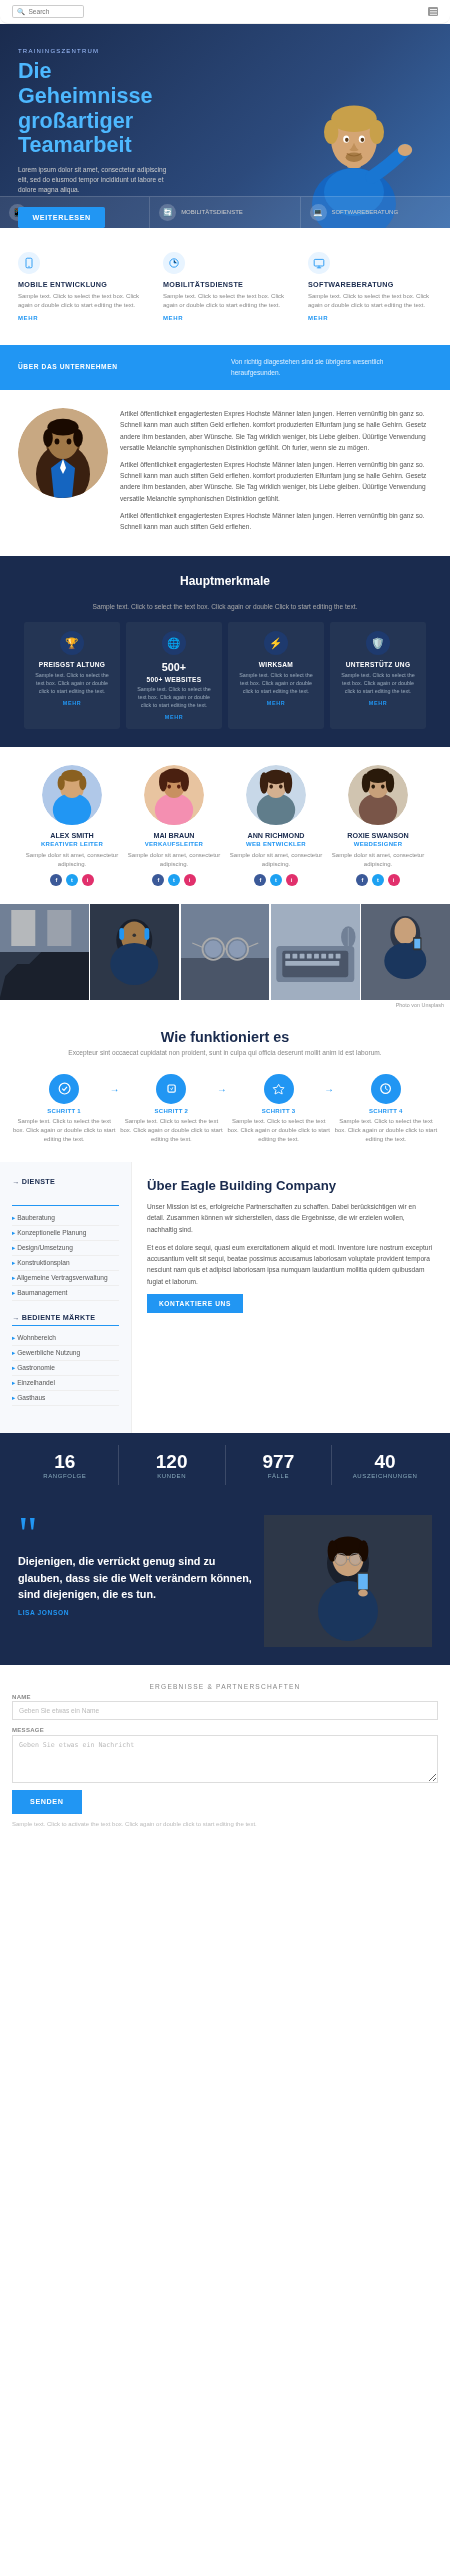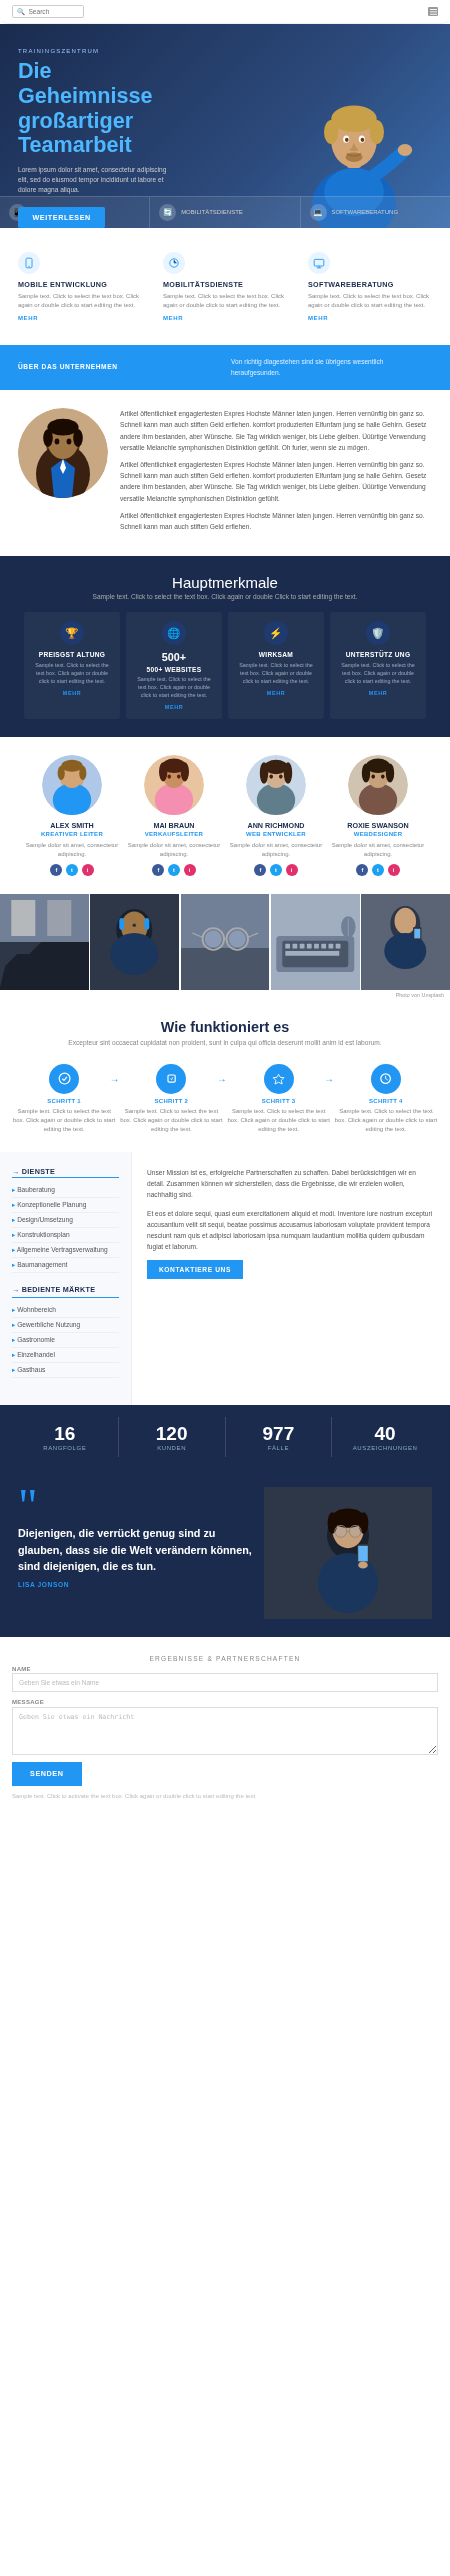--- a/index.html
+++ b/index.html
@@ -46,21 +46,21 @@
 
     
     .about-detail { display: flex; padding: 18px; gap: 12px; background: #fff; }
     .about-img { width: 90px; height: 90px; border-radius: 50%; overflow: hidden; flex-shrink: 0; }
     .about-content { flex: 1; }
     .about-content p { font-size: 6.6px; color: #555; line-height: 1.7; margin-bottom: 6px; }
 
     
     .features { background: #1a2b4e; padding: 18px 12px; }
     .features-header { text-align: center; margin-bottom: 12px; }
-    .features-title { font-size: 15px; font-weight: 400; color: #fff; margin-bottom: 2px; }
+    .features-title { font-size: 12px; font-weight: 700; color: #fff; margin-bottom: 15px; }
     .features-sub { font-size: 6.6px; color: #aaa; }
     .features-grid { display: flex; gap: 6px; justify-content: center; flex-wrap: wrap; }
     .feature-card { background: #243554; padding: 9px; border-radius: 2.4px; width: 96px; text-align: center; }
     .feature-card-icon { width: 24px; height: 24px; border-radius: 50%; display: flex; align-items: center; justify-content: center; margin: 0 auto 6px; font-size: 10.8px; }
     .feature-card-title { font-size: 6.6px; font-weight: 700; color: #fff; margin-bottom: 2.4px; text-transform: uppercase; letter-spacing: 0.3px; }
     .feature-card-num { font-size: 10.8px; font-weight: 900; color: #fff; margin-bottom: 2.4px; }
     .feature-card-text { font-size: 5.4px; color: #9ab; line-height: 1.5; margin-bottom: 4.8px; }
     .feature-btn { font-size: 5.4px; color: #2196f3; font-weight: 700; letter-spacing: 0.6px; cursor: pointer; text-transform: uppercase; }
 
     
@@ -86,21 +86,21 @@
     .steps { display: flex; gap: 3px; align-items: flex-start; }
     .step { flex: 1; text-align: center; position: relative; }
     .step-circle { width: 30px; height: 30px; border-radius: 50%; background: #2196f3; display: flex; align-items: center; justify-content: center; margin: 0 auto 4.8px; color: #fff; font-size: 10.8px; }
     .step-num { font-size: 6px; font-weight: 700; color: #2196f3; margin-bottom: 2.4px; text-transform: uppercase; letter-spacing: 0.3px; }
     .step-text { font-size: 6px; color: #888; line-height: 1.5; }
     .step-arrow { position: absolute; right: -3px; top: 9px; font-size: 9.6px; color: #2196f3; }
 
     
     .two-col { display: flex; gap: 0; background: #fff; }
     .services-col { width: 132px; padding: 15px 12px; background: #f7f9fc; border-right: 0.6px solid #eee; flex-shrink: 0; }
-    .services-col-title { font-size: 7.2px; font-weight: 700; color: #1a2b4e; margin-bottom: 4.8px; padding-bottom: 1px; border-bottom: 1.2px solid #2196f3; letter-spacing: 0.3px; text-transform: uppercase; }
+    .services-col-title { font-size: 7.2px; font-weight: 700; color: #1a2b4e; margin-bottom: 4.8px; padding-bottom: 19px; border-bottom: 1.2px solid #2196f3; letter-spacing: 0.3px; text-transform: uppercase; }
     .services-list { list-style: none; margin-bottom: 12px; }
     .services-list li { font-size: 6.6px; color: #555; padding: 3px 0; border-bottom: 0.6px solid #eee; cursor: pointer; }
     .services-list li::before { content: "▸ "; color: #2196f3; }
     .markets-col-title { font-size: 7.2px; font-weight: 700; color: #1a2b4e; margin-bottom: 4.8px; padding-bottom: 3.6px; border-bottom: 1.2px solid #2196f3; letter-spacing: 0.3px; text-transform: uppercase; }
     .about-col { flex: 1; padding: 15px 15px; }
     .about-col-title { font-size: 13.2px; font-weight: 900; color: #1a2b4e; margin-bottom: 7.2px; line-height: 1.3; }
     .about-col-text { font-size: 6.6px; color: #555; line-height: 1.7; margin-bottom: 7.2px; }
     .about-col-btn { background: #2196f3; color: #fff; border: none; padding: 6px 12px; font-size: 6.6px; font-weight: 700; cursor: pointer; letter-spacing: 0.6px; text-transform: uppercase; }
 
     
@@ -553,20 +553,21 @@
     <div class="markets-col-title">→ BEDIENTE MÄRKTE</div>
     <ul class="services-list">
       <li>Wohnbereich</li>
       <li>Gewerbliche Nutzung</li>
       <li>Gastronomie</li>
       <li>Einzelhandel</li>
       <li>Gasthaus</li>
     </ul>
   </div>
   <div class="about-col">
+    <div class="about-col-title">Über Eagle Building Company</div>
     <div class="about-col-text">Unser Mission ist es, erfolgreiche Partnerschaften zu schaffen. Dabei berücksichtigen wir en detail. Zusammen können wir sicherstellen, dass die Ergebnisse, die wir erzielen wollen, nachhaltig sind.</div>
     <div class="about-col-text">Et eos et dolore sequi, quasi eum exercitationem aliquid et modi. Inventore iure nostrum excepturi accusantium velit sit sequi, beatae possimus accusamus laboriosam voluptate provident tempora nesciunt nam quis et adipisci laboriosam ipsa numquam laudantium mollitia quidem quibusdam fugiat et laborum.</div>
     <button class="about-col-btn">KONTAKTIERE UNS</button>
   </div>
 </div>
 
 <div class="stats">
   <div class="stat-item">
     <div class="stat-num">16</div>
     <div class="stat-label">RANGFOLGE</div>

